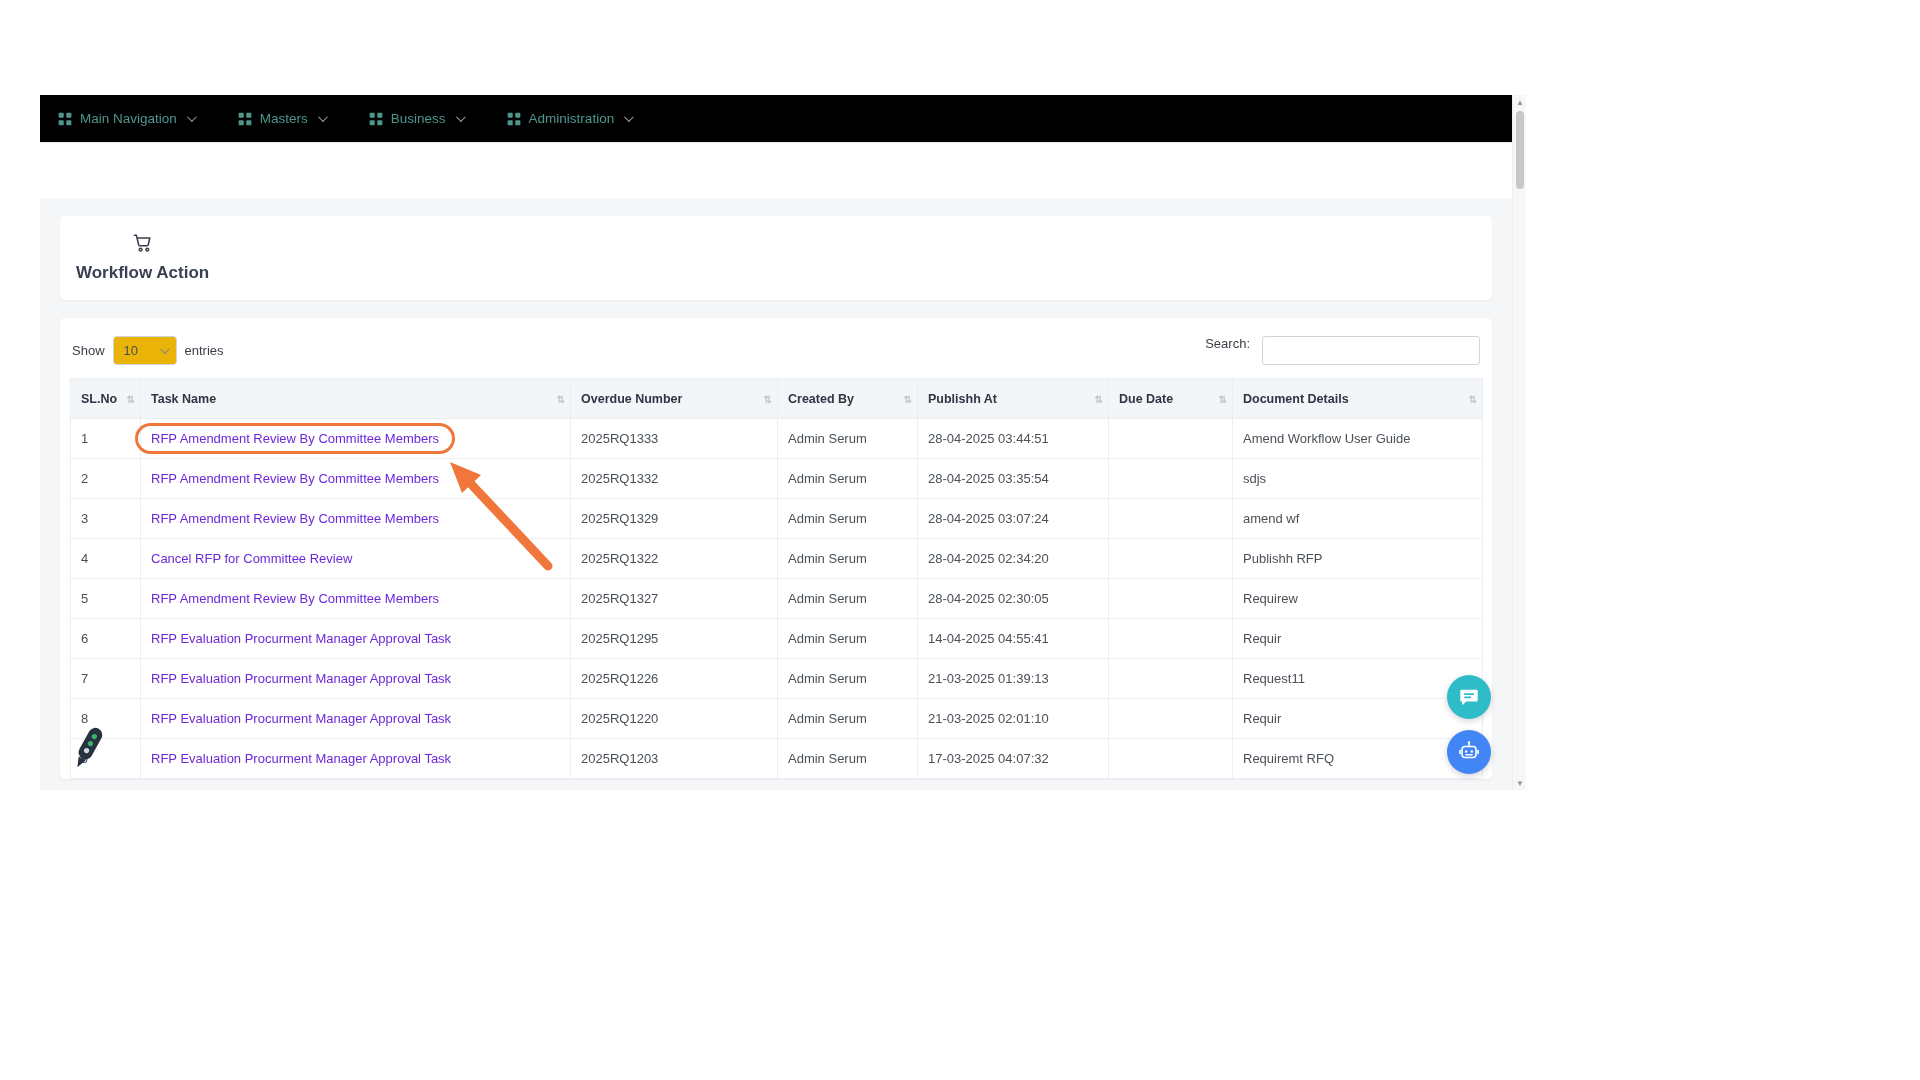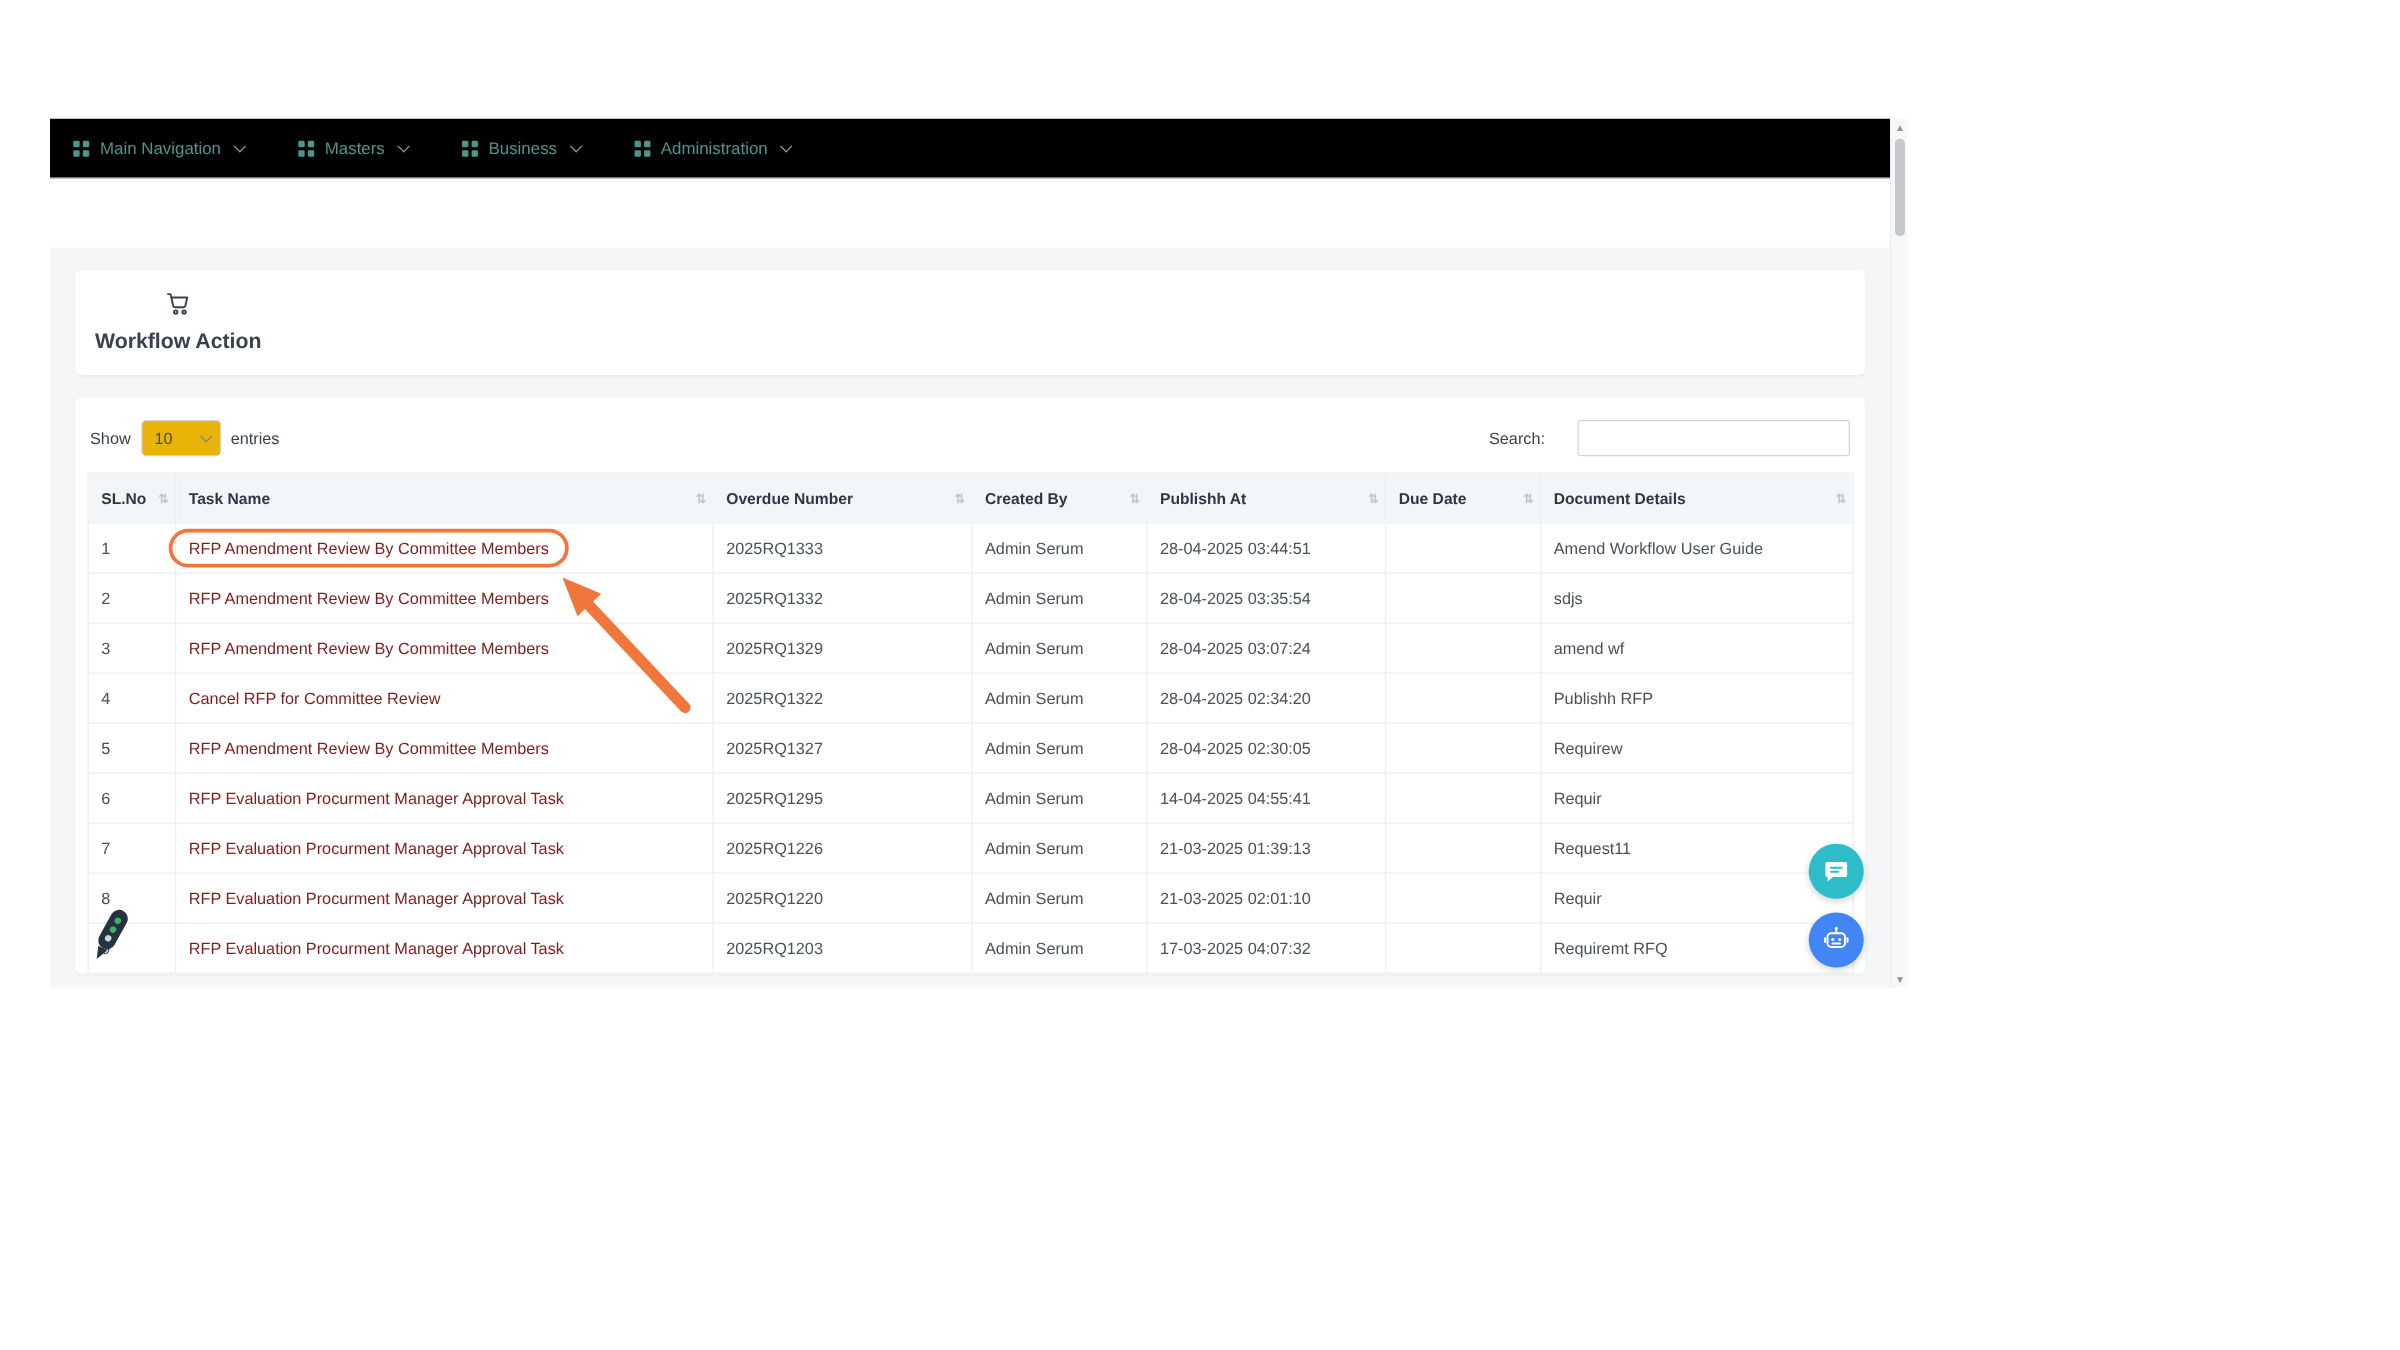--- a/index.html
+++ b/index.html
@@ -41,29 +41,29 @@
   .select-wrap .chev { position:absolute; right:10px; top:12px; pointer-events:none; }
   .doc-type .select-wrap select { width:88px; }
   .btn { border:none; border-radius:4px; background:var(--teal); color:#fff; font-size:13px; font-weight:500; padding:9px 18px; cursor:pointer; font-family:"Liberation Sans",sans-serif; }
 
   
   .table-card { margin-top:18px; padding:16px 10px 0; }
   .controls { height:32px; display:flex; align-items:center; justify-content:space-between; margin-bottom:12px; padding:0 2px; }
   .controls-left { display:flex; align-items:center; gap:8px; font-size:13px; color:#3a3f47; }
   .controls-left .select-wrap select { width:64px; height:29px; }
   .controls-left .select-wrap .chev { top:11px; }
-  .controls-right { display:flex; align-items:center; gap:26px; font-size:13px; color:#3a3f47; }
+  .controls-right { display:flex; align-items:flex-start; gap:12px; font-size:13px; color:#3a3f47; }
   .controls-right input { width:218px; height:29px; border:1px solid #ced4da; border-radius:3px; padding:0 8px; font-size:13px; outline:none; }
 
   table { width:100%; border-collapse:collapse; table-layout:fixed; }
   th, td { border:1px solid #eceef1; text-align:left; padding:0 10px; font-size:13px; }
   th { height:40px; background:#f3f6f9; color:#2f3542; font-weight:700; font-size:12.5px; position:relative; cursor:pointer; }
   td { height:40px; color:#495057; background:#fff; }
   .sort { position:absolute; right:5px; top:50%; transform:translateY(-50%); color:#c0c6cd; font-size:10px; }
-  .task-link { color:#7f1d1d; text-decoration:none; cursor:pointer; }
+  .task-link { color:#6d28d9; text-decoration:none; cursor:pointer; }
   .task-link.annotated { display:inline-block; border:3px solid #f0763b; border-radius:17px; padding:5px 13px; margin-left:-16px; }
 
   col.c-sl{width:70px} col.c-task{width:430px} col.c-doc{width:207px} col.c-by{width:140px} col.c-at{width:191px} col.c-due{width:124px} col.c-det{width:250px}
 
   
   .annotation-arrow { position:absolute; left:438px; top:453px; width:128px; height:128px; pointer-events:none; z-index:30; }
 
   
   .fab { position:absolute; width:44px; height:44px; border-radius:50%; display:flex; align-items:center; justify-content:center; cursor:pointer; box-shadow:0 2px 6px rgba(0,0,0,.18); }
   .fab-chat { left:1447px; top:675px; background:var(--chat); }

